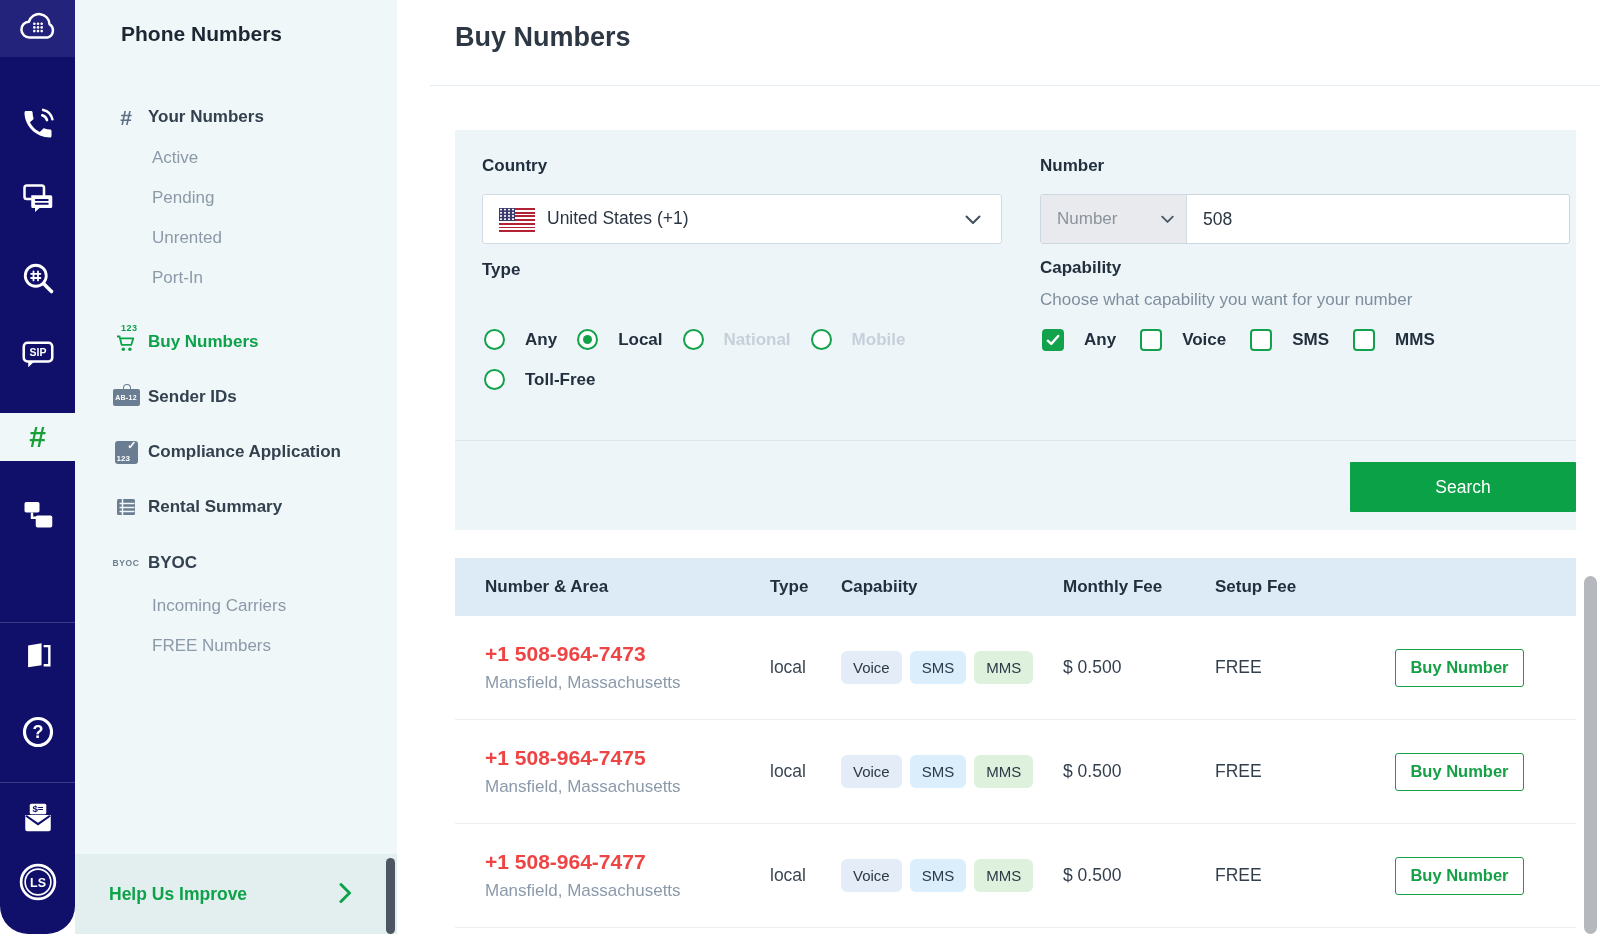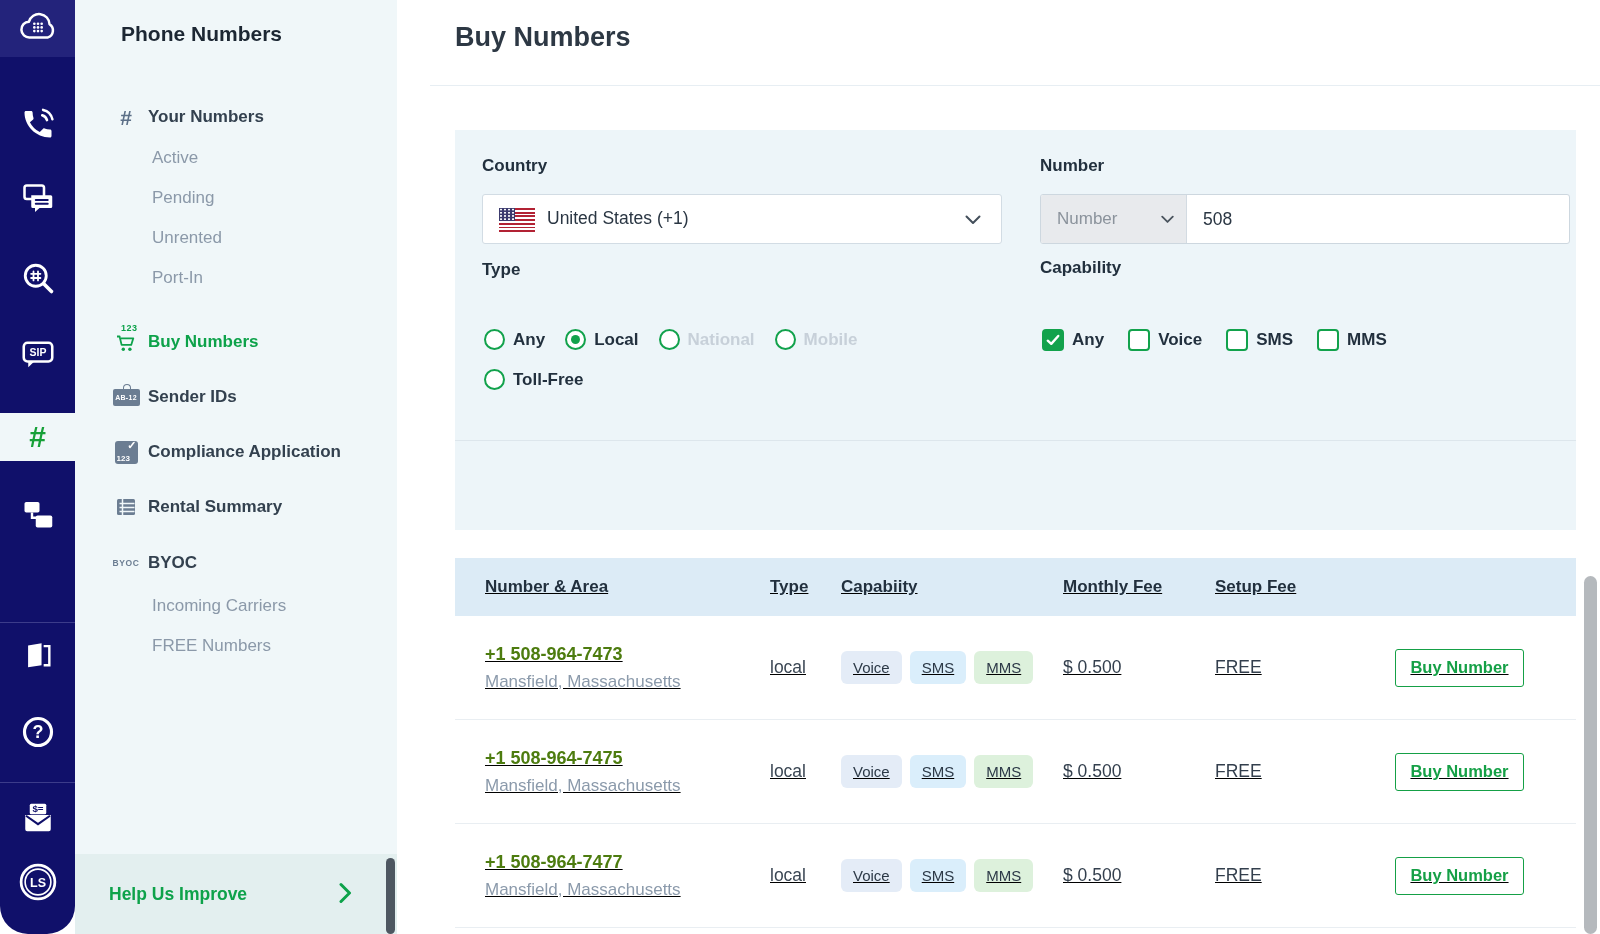--- a/index.html
+++ b/index.html
@@ -67,41 +67,41 @@
   .number-group{ position:absolute; left:585px; top:64px; width:530px; height:50px; background:#fff;
                  border:1px solid #cdd7df; border-radius:3px; display:flex; }
   .number-mode{ position:relative; width:146px; height:100%; background:#e8eaed; border-right:1px solid #d3dbe2;
                 border-radius:2px 0 0 2px; display:flex; align-items:center; cursor:pointer; }
   .number-mode .val{ margin-left:16px; font-size:17px; color:#8b939c; }
   .number-mode .chev{ position:absolute; right:12px; top:20px; }
   .num-input{ flex:1; border:none; outline:none; background:transparent; padding-left:16px;
               font-size:17.5px; color:#2a3643; font-family:"Liberation Sans",sans-serif; }
 
   .opt-row{ position:absolute; display:flex; align-items:center; gap:20px; }
-  .opt{ display:flex; align-items:center; gap:8px; cursor:pointer;text-align:center; }
+  .opt{ display:flex; align-items:center; gap:20px; cursor:pointer;text-align:center; }
   .radio{ width:21px; height:21px; border:2px solid #12a24c; border-radius:50%; position:relative; background:#fff; }
   .radio.sel::after{ content:""; position:absolute; left:4px; top:4px; width:9px; height:9px;
                      border-radius:50%; background:#12a24c; }
   .opt .olab{ font-size:17px; font-weight:700; color:#22303e; }
   .opt.dis .olab{ color:#c7d0d9; }
   .cbox{ width:22px; height:22px; border:2px solid #12a24c; border-radius:4px; background:#fff;
          display:flex; align-items:center; justify-content:center; }
   .cbox.on{ background:#12a24c; border-color:#12a24c; }
   .card-divider{ position:absolute; left:0; right:0; top:310px; border-top:1px solid #dde6ec; }
   .search-btn{ position:absolute; right:0; top:332px; width:226px; height:50px; background:#0aa147;
                color:#fff; border:none; font-size:17.5px; font-family:"Liberation Sans",sans-serif;
                cursor:pointer; border-radius:1px; }
 
   
-  .results{ position:absolute; left:58px; top:558px; width:1121px;text-decoration:underline; }
+  .results{ position:absolute; left:58px; top:558px; width:1121px; }
   .t-grid{ display:grid; grid-template-columns:285px 71px 222px 152px 178px 1fr; align-items:center; padding-left:30px; }
   .t-head{ height:58px; background:#dcebf6; }
   .t-head .hcell{ font-size:17px; font-weight:700; color:#22303e; }
   .t-row{ height:104px; border-bottom:1px solid #e9eef2; background:#fff; }
-  .cell-num .n{ font-size:18px; font-weight:700; color:#4d7c0f; margin-bottom:7px; }
+  .cell-num .n{ font-size:21px; font-weight:700; color:#ef4444; margin-bottom:7px; }
   .cell-num .a{ font-size:17px; color:#8b9aab; }
   .cell-type{ font-size:17.5px; color:#3b4754; }
   .badges{ display:flex; gap:8px; }
   .badge{ height:33px; padding:0 12px; border-radius:6px; display:flex; align-items:center;
           font-size:15px; color:#2c3947; }
   .badge.b0{ background:#e4ecf7; }
   .badge.b1{ background:#daeefb; }
   .badge.b2{ background:#ddf1dc; }
   .cell-fee{ font-size:17.5px; color:#333f4d; }
   .cell-action{ display:flex; justify-content:center; padding-right:50px; }
@@ -374,20 +374,21 @@
         </span>
       </div>
       <div class="opt-row" style="left:29px; top:239px">
         <span class="opt">
           <span class="radio"></span>
           <span class="olab">Toll-Free</span>
         </span>
       </div>
 
       <span class="lbl" style="left:585px; top:128px">Capability</span>
+      <span class="hint" style="left:585px; top:160px">Choose what capability you want for your number</span>
       <div class="opt-row" style="left:587px; top:199px; gap:24px">
         <span class="opt">
           <span class="cbox on">
             <svg width="14" height="12" viewBox="0 0 20 17" fill="none">
                 <path d="M2.5 9.5 7.5 14 17.5 2.8" stroke="#fff" stroke-width="3.4" stroke-linecap="round" stroke-linejoin="round"></path>
               </svg>
           </span>
           <span class="olab">Any</span>
         </span>
         <span class="opt">
@@ -398,20 +399,21 @@
           <span class="cbox"></span>
           <span class="olab">SMS</span>
         </span>
         <span class="opt">
           <span class="cbox"></span>
           <span class="olab">MMS</span>
         </span>
       </div>
 
       <div class="card-divider"></div>
+      <button class="search-btn">Search</button>
     </section>
 
     <section class="results">
       <div class="t-grid t-head">
         <span class="hcell">Number &amp; Area</span>
         <span class="hcell">Type</span>
         <span class="hcell">Capabiity</span>
         <span class="hcell">Monthly Fee</span>
         <span class="hcell">Setup Fee</span>
         <span class="hcell"></span>

